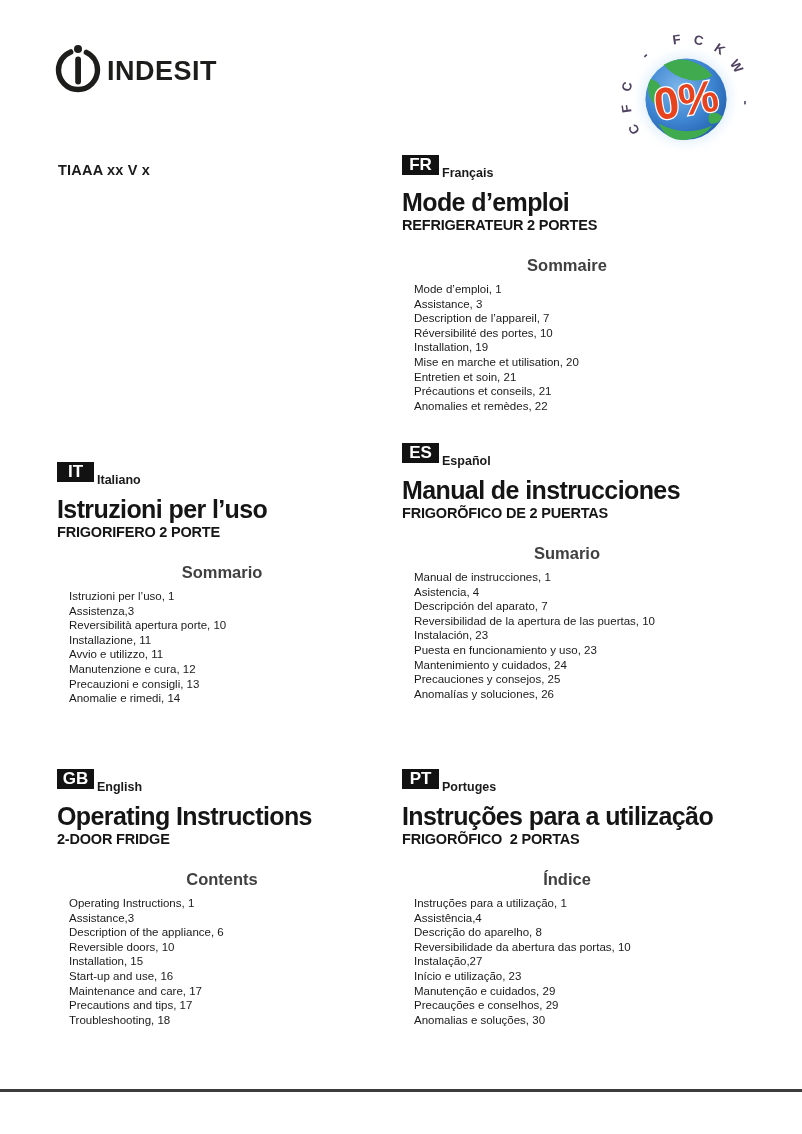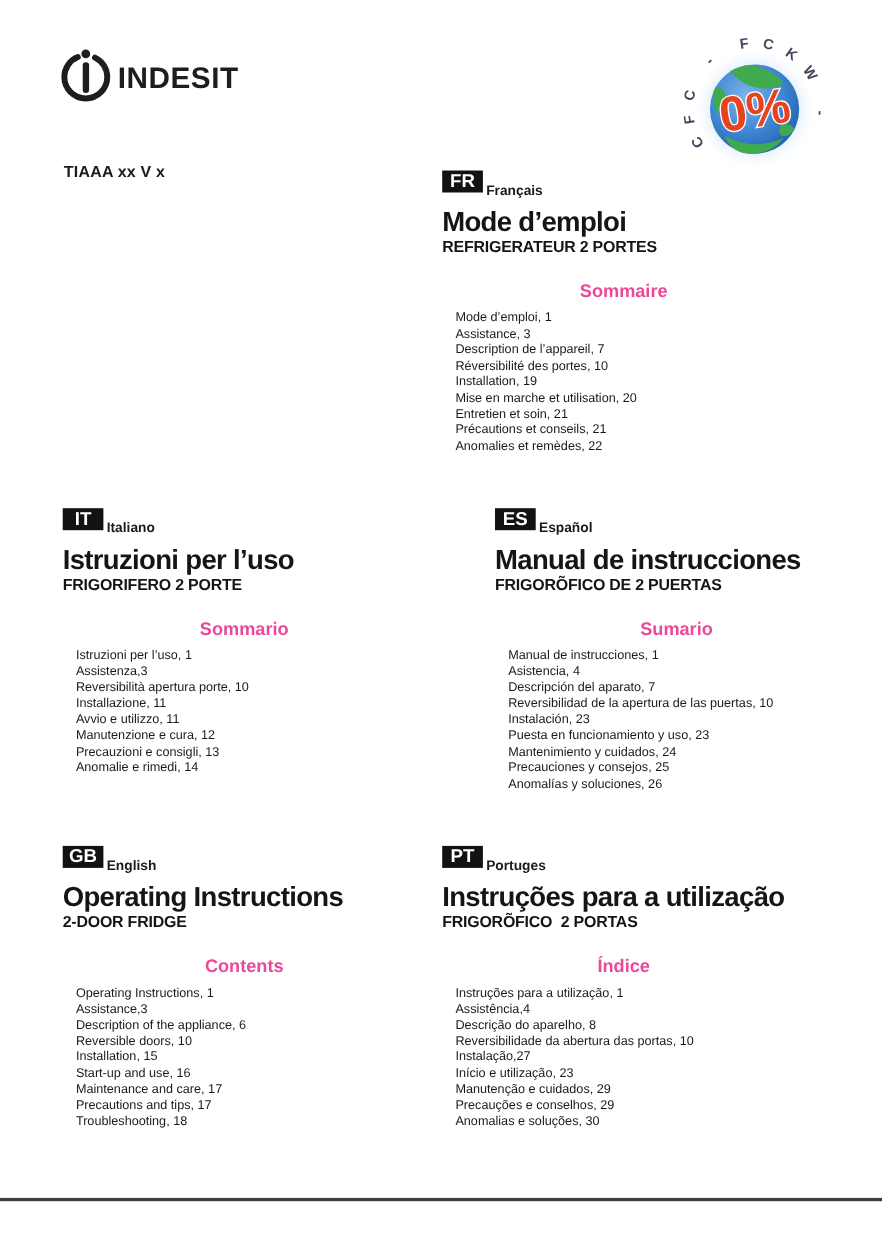--- a/index.html
+++ b/index.html
@@ -3,44 +3,44 @@
 <meta charset="utf-8">
 <style>
   html,body{margin:0;padding:0;background:#fff;}
   body{font-family:"Liberation Sans",sans-serif;color:#1a1a1a;}
   .page{position:relative;width:802px;height:1134px;background:#fff;overflow:hidden;border-radius:18px;}
 
   
   .logo{position:absolute;left:52px;top:42px;}
 
   
-  .model{position:absolute;left:58px;top:149px;font-size:14.5px;font-weight:bold;letter-spacing:.2px;}
+  .model{position:absolute;left:58px;top:162px;font-size:14.5px;font-weight:bold;letter-spacing:.2px;}
 
   
   .badge{position:absolute;left:612px;top:16px;}
 
   
   .sec{position:absolute;width:345px;}
   #sec-fr{left:402px;top:155px;}
   #sec-it{left:57px;top:462px;}
-  #sec-es{left:402px;top:462px;margin-left:48px;}
+  #sec-es{left:402px;top:443px;}
   #sec-gb{left:57px;top:769px;}
   #sec-pt{left:402px;top:769px;}
 
   .lang-row{display:flex;align-items:flex-end;}
   .lang-box{width:37px;height:20px;background:#121212;color:#ffffff;font-size:17px;
             font-weight:bold;display:flex;align-items:center;justify-content:center;}
   .lang-label{font-size:12.5px;font-weight:bold;margin-left:3px;margin-bottom:-5px;}
 
   .sec-title{margin:15px 0 0 0;font-size:25px;font-weight:bold;letter-spacing:-0.6px;
              line-height:1;white-space:nowrap;color:#151515;}
   .sec-subtitle{margin:3px 0 0 0;font-size:14.5px;font-weight:bold;letter-spacing:-0.2px;
                 line-height:1;white-space:pre;color:#151515;}
   .toc-heading{margin:24px 0 0 0;font-size:16.5px;font-weight:bold;text-align:center;
-               width:330px;line-height:1;color:#ec4899;}
+               width:330px;line-height:1;color:#404040;}
   .toc-list{margin:9px 0 0 0;padding:0;list-style:none;font-size:11.5px;line-height:14.6px;}
   .toc-item{white-space:nowrap;padding-left:12px;}
 
   
   .footer-rule{position:absolute;left:0;top:1089px;width:802px;height:3px;background:#3d3d3d;}
 </style>
 </head>
 <body>
 
 <div class="page">

